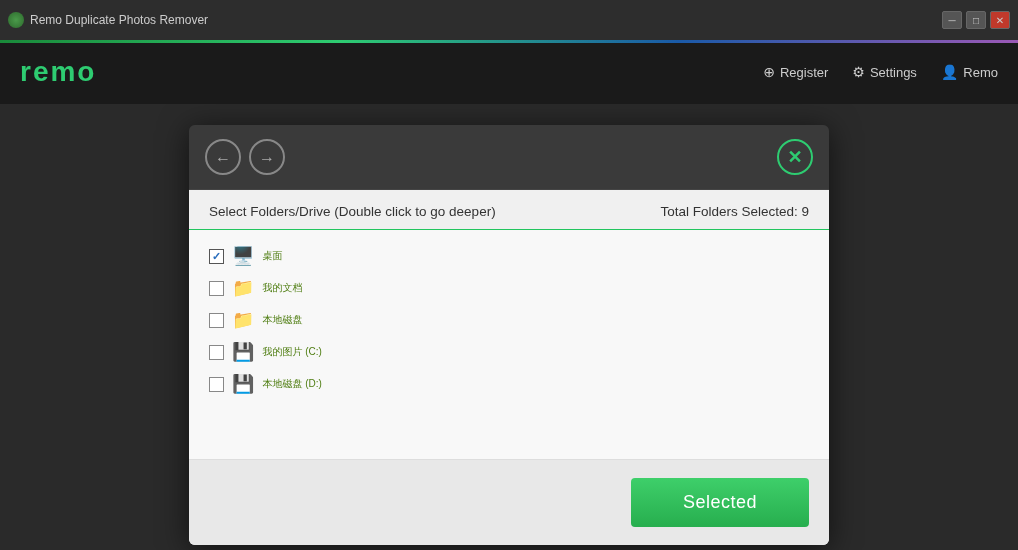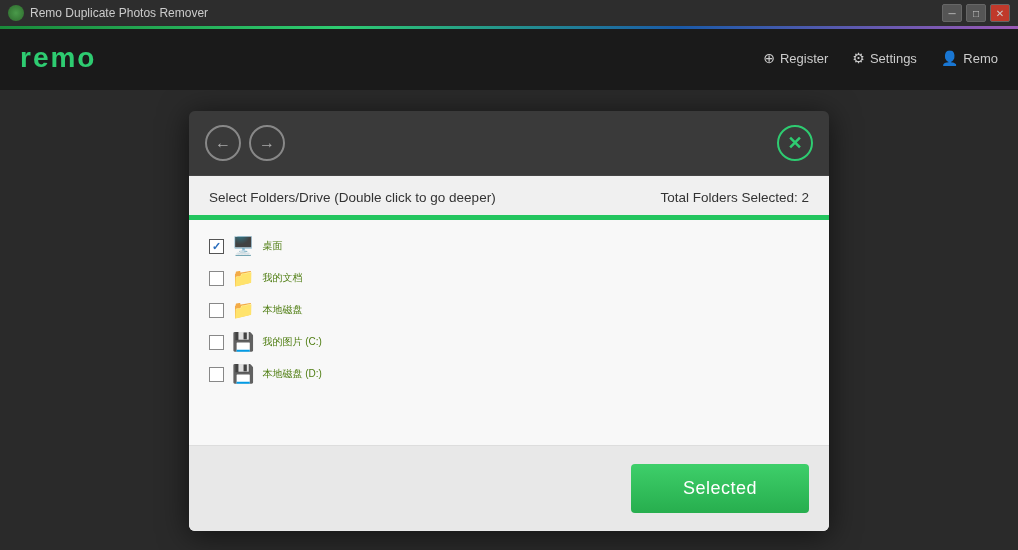--- a/index.html
+++ b/index.html
@@ -10,21 +10,21 @@
       font-family: 'Segoe UI', Arial, sans-serif;
       overflow: hidden;
       position: relative;
     }
 
     
     .title-bar {
       display: flex;
       align-items: center;
       background: #2d2d2d;
-      height: 26px;
+      height: 40px;
       padding: 0 8px;
       position: relative;
     }
     .title-bar-icon {
       width: 16px;
       height: 16px;
       margin-right: 6px;
       background: radial-gradient(circle, #4a9a4a, #2d6a2d);
       border-radius: 50%;
     }
@@ -169,21 +169,21 @@
       flex-direction: column;
     }
 
     
     .folder-header {
       display: flex;
       justify-content: space-between;
       align-items: center;
       padding: 14px 20px 10px 20px;
       background: #f0f0f0;
-      border-bottom: 5px solid #22c55e;
+      border-bottom: 1px solid #22c55e;
     }
     .folder-header-left {
       font-size: 13.5px;
       color: #333;
     }
     .folder-header-right {
       font-size: 13.5px;
       color: #333;
     }
 
@@ -291,21 +291,21 @@
       <div class="nav-arrows">
         <div class="nav-arrow">←</div>
         <div class="nav-arrow">→</div>
       </div>
       <div class="close-circle">✕</div>
     </div>
 
     <div class="dialog-body">
       <div class="folder-header">
         <span class="folder-header-left">Select Folders/Drive (Double click to go deeper)</span>
-        <span class="folder-header-right">Total Folders Selected: 2</span>
+        <span class="folder-header-right">Total Folders Selected: 9</span>
       </div>
 
       <div class="folder-list" id="folder-list">
 
       <div class="folder-item">
             <div class="folder-checkbox checked"></div>
             <span class="folder-icon">🖥️</span>
             <span class="folder-label">桌面</span>
           </div>
           <div class="folder-item">

